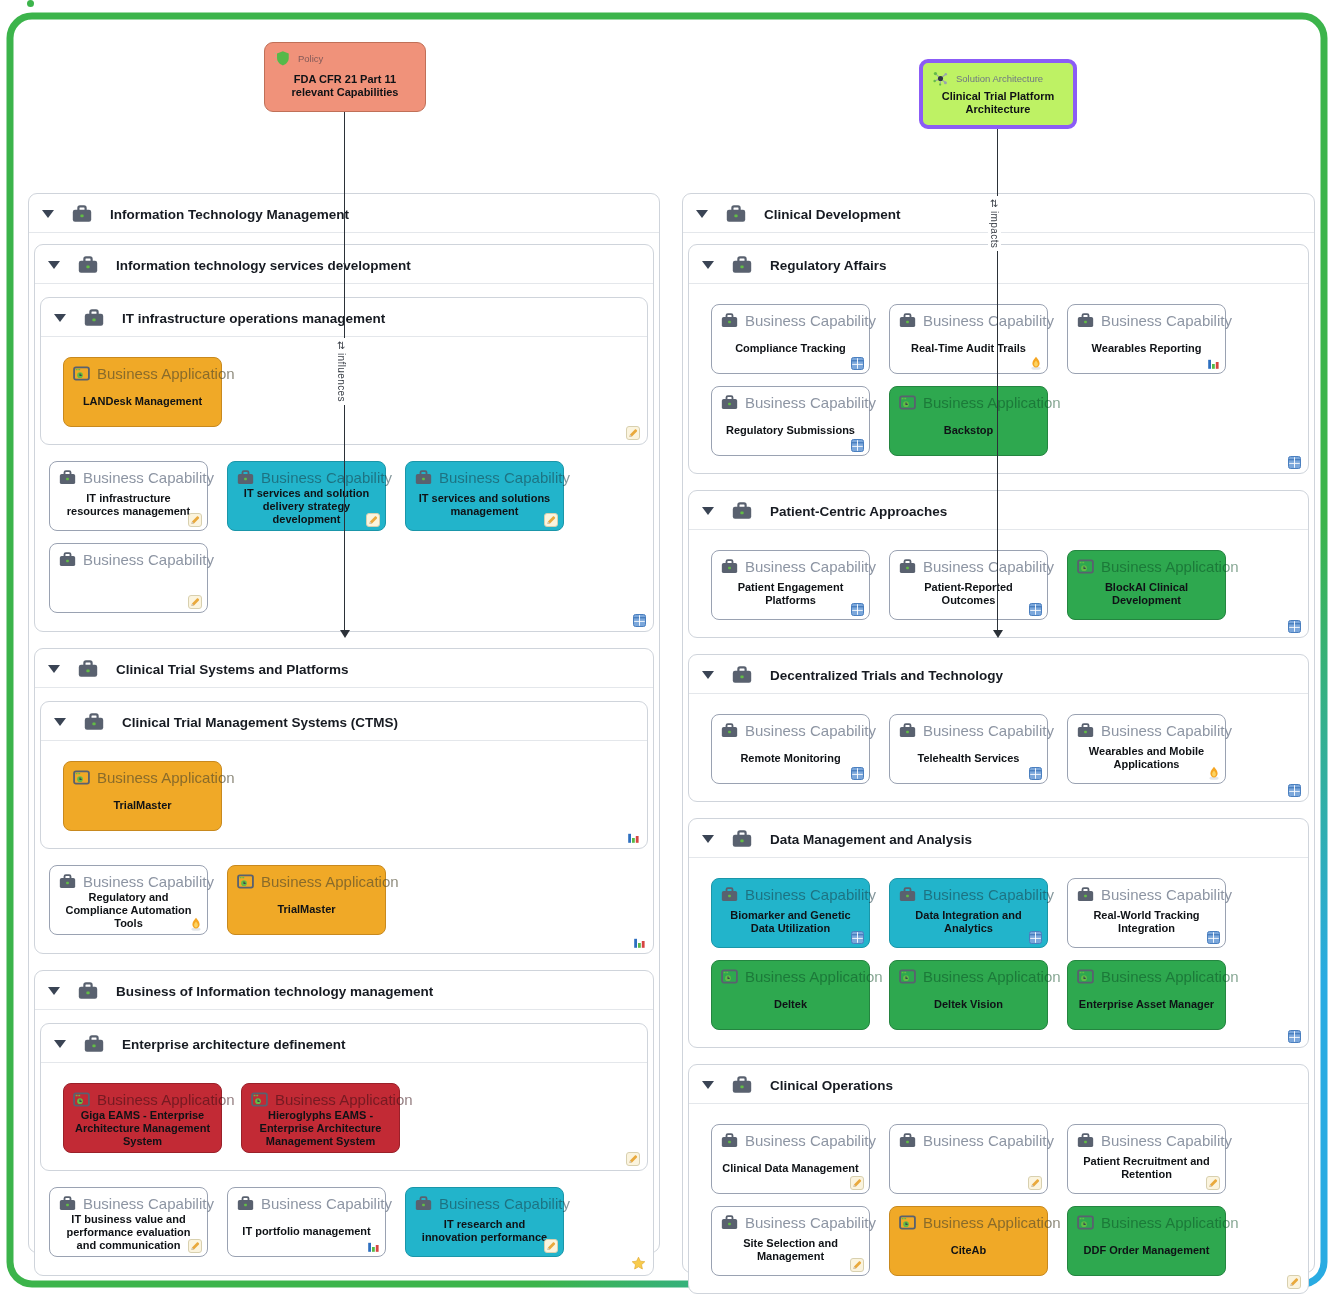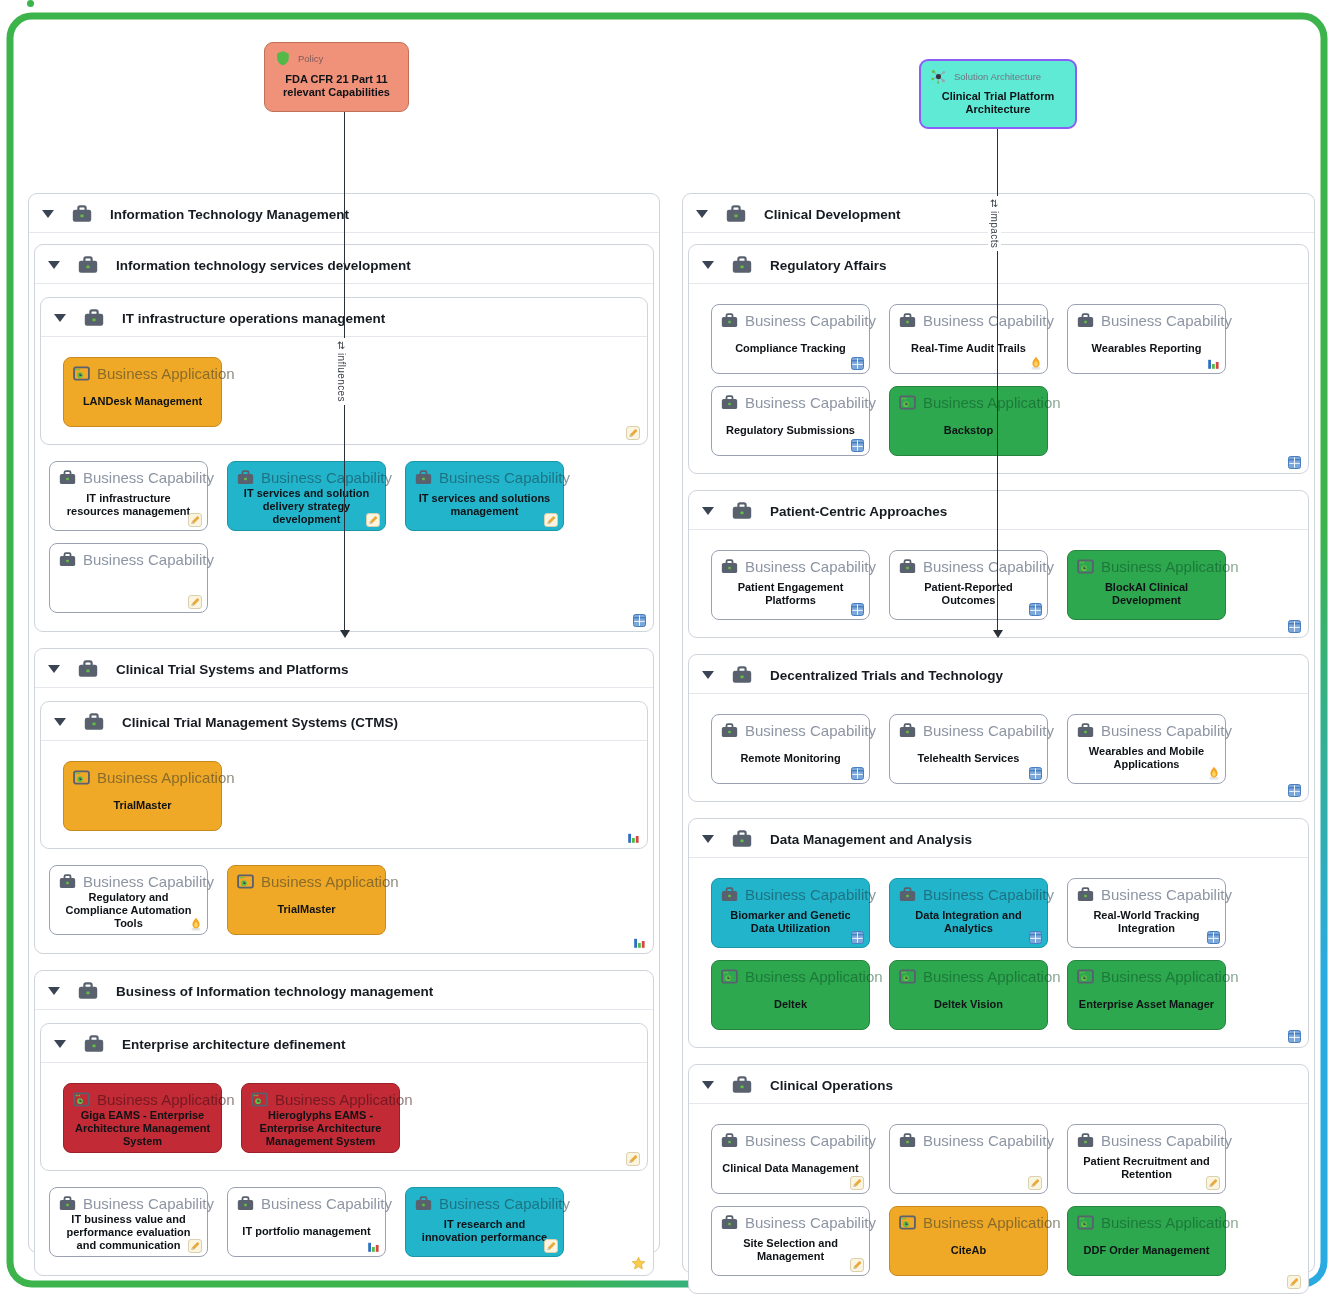--- a/index.html
+++ b/index.html
@@ -39,21 +39,21 @@
   .c-green{background:#2EA84F;border:1px solid #248540}
   .c-red{background:#C22A35;border:1px solid #9A2029}
   .c-orange .card-kind{color:rgba(75,70,45,.62)}
   .c-cyan .card-kind{color:rgba(25,60,70,.55)}
   .c-green .card-kind{color:rgba(10,75,35,.5)}
   .c-red .card-kind{color:rgba(55,12,18,.55)}
 
   
   .float-card{position:absolute;z-index:60;border-radius:9px;display:flex;flex-direction:column;box-sizing:border-box}
   .f-salmon{background:#F0927A;border:1px solid #C07058}
-  .f-white{background:#5eead4;border:2px solid #8b5cf6}
+  .f-white{background:#bef264;border:4px solid #8b5cf6}
   .float-card .card-kind{font-size:9.5px;color:#6F7684}
   .f-salmon .card-kind{color:rgba(70,60,70,.65)}
 
   
   .rel-line{position:absolute;width:1px;background:#2B3138;z-index:40}
   .rel-arrow{position:absolute;width:0;height:0;border-left:5px solid transparent;border-right:5px solid transparent;border-top:8px solid #2B3138;z-index:40}
   .rel-label{position:absolute;writing-mode:vertical-rl;background:#fff;font-size:10px;color:#3A3F47;
     padding:3px 1px;letter-spacing:.4px;z-index:45;white-space:nowrap}
 
   .icon{line-height:0;flex:0 0 auto}
@@ -1048,21 +1048,21 @@
       </div>
       <span class="icon corner">
         <svg width="13" height="13" viewBox="0 0 13 13">
           <rect x="0.5" y="0.5" width="12" height="12" rx="2" fill="#7BA7DB" stroke="#4A7FBF"></rect>
           <path d="M0.5 3.7h12" stroke="#4A7FBF" stroke-width="1.4"></path>
           <line x1="6.5" y1="1.2" x2="6.5" y2="11.8" stroke="#fff" stroke-width="0.9"></line>
           <line x1="1.2" y1="7.4" x2="11.8" y2="7.4" stroke="#fff" stroke-width="0.9"></line>
         </svg>
       </span>
     </div>
-    <div class="float-card f-salmon" style="left: 264px; top: 42px; width: 145px; height: 70px;">
+    <div class="float-card f-salmon" style="left: 264px; top: 42px; width: 162px; height: 70px;">
       <div class="card-top">
         <span class="icon">
           <svg width="17" height="17" viewBox="0 0 18 18">
             <path d="M9.4 1.4l6.2 2.2v4.9c0 4-2.6 6.3-6.2 7.8-3.6-1.5-6.2-3.8-6.2-7.8V3.6z" fill="#55B949"></path>
             <g stroke="#9BCB8B" stroke-width="1">
               <line x1="0.8" y1="3.2" x2="2" y2="4"></line>
               <line x1="1.4" y1="8" x2="2.6" y2="8"></line>
               <line x1="1.2" y1="12.6" x2="2.4" y2="12"></line>
             </g>
           </svg>

